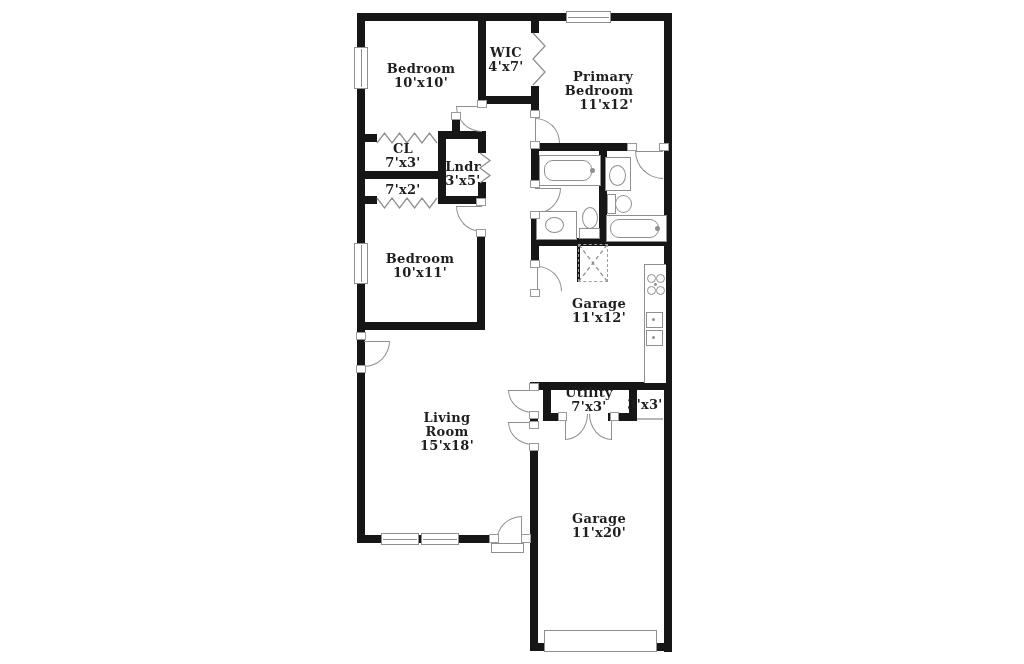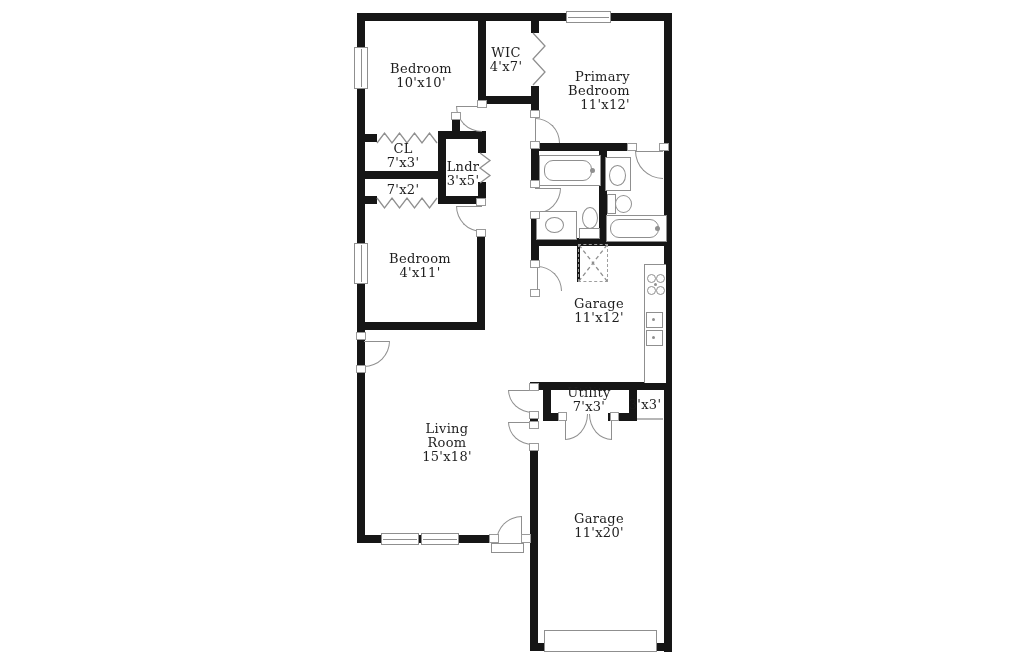--- a/index.html
+++ b/index.html
@@ -12,21 +12,21 @@
   .win .ln.v{left:50%;top:1px;bottom:1px;width:1px;}
   .door{position:absolute;z-index:2;box-sizing:border-box;border:0 solid #8f8f8f;}
   .jamb{position:absolute;background:#fff;border:1px solid #9a9a9a;z-index:3;box-sizing:border-box;}
   .fx{position:absolute;border:1.2px solid #8f8f8f;background:#fff;z-index:2;box-sizing:border-box;}
   .fx-ellipse,.fx-circle{border-radius:50%;}
   .fx-roundrect{border-radius:9px;}
   .fx-dot{background:#8f8f8f;border:none;border-radius:50%;}
   .fx-counter{border:none;border-left:1.2px solid #8f8f8f;border-top:1.2px solid #8f8f8f;background:#fff;}
   .fx-dashed{border:1px dashed #9e9e9e;background:transparent;}
   .room-label{position:absolute;transform:translate(-50%,-50%);text-align:center;z-index:4;
-              font-weight:400;font-size:13px;line-height:1.08;letter-spacing:.3px;color:#1e1e1e;
+              font-weight:700;font-size:13px;line-height:1.08;letter-spacing:.3px;color:#1e1e1e;
               white-space:nowrap;}
   svg.overlay{position:absolute;left:0;top:0;z-index:2;pointer-events:none;}
 </style>
 </head>
 <body>
 
 <div id="canvas">
     <div class="wall" style="left: 357px; top: 13px; width: 315px; height: 8px;"></div>
     <div class="wall" style="left: 357px; top: 13px; width: 8px; height: 530px;"></div>
     <div class="wall" style="left: 664px; top: 13px; width: 8px; height: 639px;"></div>
@@ -166,34 +166,34 @@
     </div>
     <div class="room-label" style="left: 463px; top: 174px;">
       <div>Lndr</div>
       <div>3'x5'</div>
     </div>
     <div class="room-label" style="left: 403px; top: 190px; text-align: right;">
       <div>7'x2'</div>
     </div>
     <div class="room-label" style="left: 420px; top: 266px;">
       <div>Bedroom</div>
-      <div>4'x11'</div>
+      <div>10'x11'</div>
     </div>
     <div class="room-label" style="left: 599px; top: 311px;">
       <div>Garage</div>
       <div>11'x12'</div>
     </div>
     <div class="room-label" style="left: 589px; top: 400px;">
       <div>Utility</div>
       <div>7'x3'</div>
     </div>
     <div class="room-label" style="left: 645px; top: 405px;">
       <div>3'x3'</div>
     </div>
-    <div class="room-label" style="left: 447px; top: 432px; margin-top: 11px;">
+    <div class="room-label" style="left: 447px; top: 432px;">
       <div>Living</div>
       <div>Room</div>
       <div>15'x18'</div>
     </div>
     <div class="room-label" style="left: 599px; top: 526px;">
       <div>Garage</div>
       <div>11'x20'</div>
     </div>
   </div>
 

